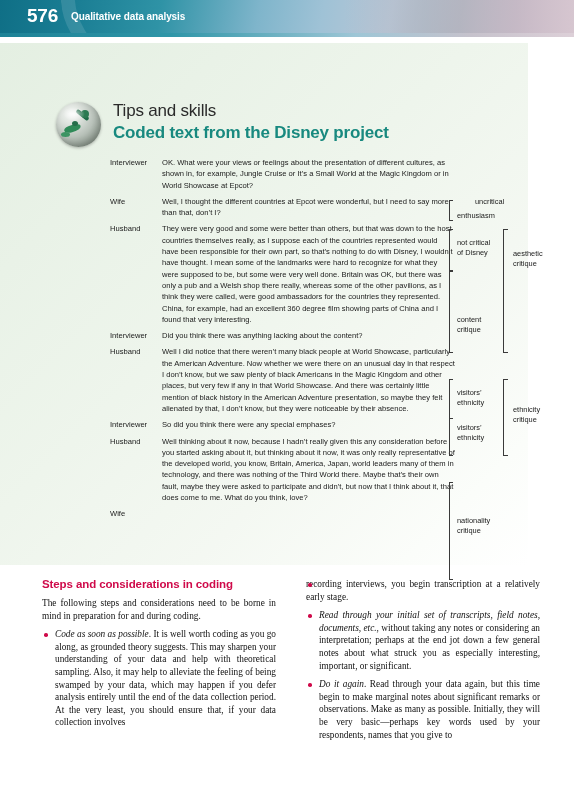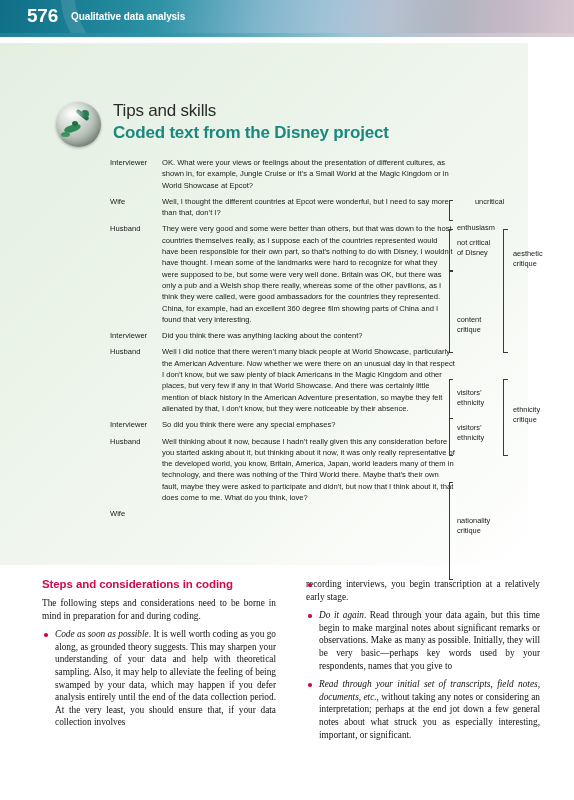--- a/index.html
+++ b/index.html
@@ -184,21 +184,21 @@
     </div>
     <div class="turn">
       <div class="speaker">Wife</div>
     </div>
   </div>
 
   <div class="codes">
 
     <span class="brace-sm" style="left:-6px;top:43px;height:19px;"></span>
     <div class="code-label" style="left:20px;top:40px;">uncritical</div>
-    <div class="code-label" style="left:2px;top:66px;">enthusiasm</div>
+    <div class="code-label" style="left:2px;top:54px;">enthusiasm</div>
 
     <span class="brace-sm" style="left:-6px;top:72px;height:40px;"></span>
     <div class="code-label" style="left:2px;top:81px;">not critical</div>
     <div class="code-label" style="left:2px;top:91px;">of Disney</div>
 
     <span class="brace-sm" style="left:-6px;top:114px;height:80px;"></span>
     <div class="code-label" style="left:2px;top:158px;">content</div>
     <div class="code-label" style="left:2px;top:168px;">critique</div>
 
     <span class="brace" style="left:48px;top:72px;height:122px;"></span>
@@ -227,16 +227,16 @@
   <h2 class="sec-head">Steps and considerations in coding</h2>
   <p class="body-p">The following steps and considerations need to be borne in mind in preparation for and during coding.</p>
   <ul class="bullets">
     <li><span class="it">Code as soon as possible</span><span>. It is well worth coding as you go along, as grounded theory suggests. This may sharpen your understanding of your data and help with theoretical sampling. Also, it may help to alleviate the feeling of being swamped by your data, which may happen if you defer analysis entirely until the end of the data collection period. At the very least, you should ensure that, if your data collection involves</span></li>
   </ul>
 </div>
 
 <div class="col col-right">
   <ul class="bullets">
     <li style="list-style: none; padding-left: 0px; margin-bottom: 6px;"><span>recording interviews, you begin transcription at a relatively early stage.</span></li>
+    <li><span class="it">Read through your initial set of transcripts, field notes, documents, etc.</span><span>, without taking any notes or considering an interpretation; perhaps at the end jot down a few general notes about what struck you as especially interesting, important, or significant.</span></li>
     <li><span class="it">Do it again</span><span>. Read through your data again, but this time begin to make marginal notes about significant remarks or observations. Make as many as possible. Initially, they will be very basic—perhaps key words used by your respondents, names that you give to</span></li>
-    <li><span class="it">Read through your initial set of transcripts, field notes, documents, etc.</span><span>, without taking any notes or considering an interpretation; perhaps at the end jot down a few general notes about what struck you as especially interesting, important, or significant.</span></li>
   </ul>
 </div>
 
 </body></html>

